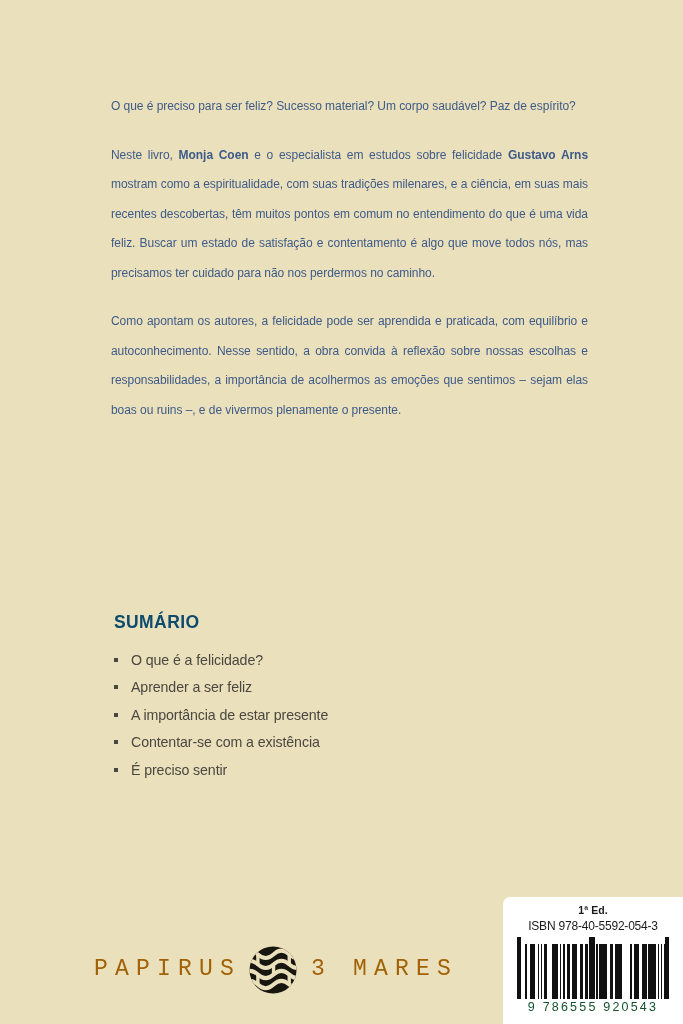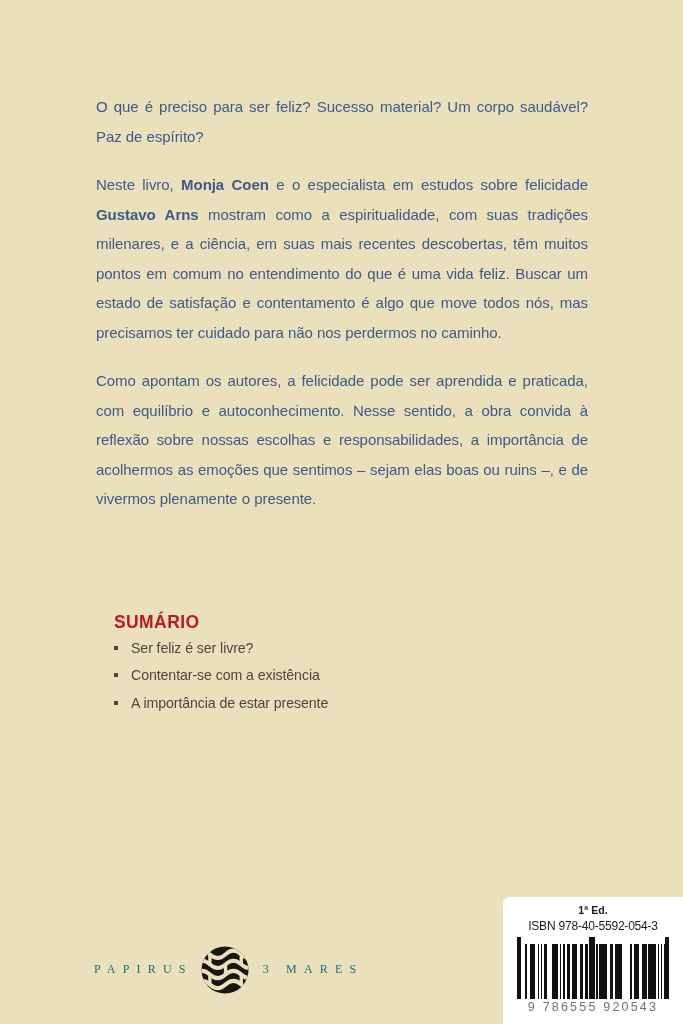--- a/index.html
+++ b/index.html
@@ -23,45 +23,45 @@
 
   
   .blurb {
     position: absolute;
     left: 96px;
     top: 92px;
     width: 492px;
   }
 
   .blurb p {
-    margin: 0 0 19px 0;
+    margin: 0 0 19px 15px;
     color: #3d5a88;
-    font-size: 15px;
+    font-size: 12px;
     line-height: 29.5px;
     text-align: justify;
     text-justify: inter-word;
     letter-spacing: -0.05px;
     font-weight: 400;
   }
   .blurb p:last-child { margin-bottom: 0; }
   .blurb b { font-weight: 700; }
 
   
   .summary {
     position: absolute;
     left: 114px;
     top: 612px;
     width: 420px;
   }
   .summary-title {
-    color: #b91c1c;
+    color: #0c4a6e;
     font-size: 17.5px;
     font-weight: 700;
     letter-spacing: 0.4px;
-    margin: 0 0 2px 0;
+    margin: 0 0 14px 0;
   }
   .summary-list {
     list-style: none;
     margin: 0;
     padding: 0;
   }
   .summary-list li {
     position: relative;
     color: #4a4740;
     font-size: 14.2px;
@@ -81,23 +81,23 @@
   
   .publisher {
     position: absolute;
     left: 94px;
     top: 946px;
     display: flex;
     align-items: center;
     height: 46px;
   }
   .pub-word {
-    color: #0f766e;
-    font-family: Liberation Serif, serif;
-    font-size: 12px;
+    color: #a16207;
+    font-family: Liberation Mono, monospace;
+    font-size: 23px;
     letter-spacing: 7.2px;
     white-space: nowrap;
   }
   .pub-mark {
     width: 56px;
     height: 56px;
     margin: 0 6px 0 4px;
     position: relative;
     top: 1px;
   }
@@ -142,21 +142,21 @@
     gap: 0;
   }
   .bc-bars span {
     display: block;
     background: #111;
     height: 100%;
   }
   .bc-digits {
     font-family: "Liberation Sans", sans-serif;
     font-size: 12.5px;
-    color: #737373;
+    color: #14532d;
     letter-spacing: 2.2px;
     line-height: 15px;
     margin-top: 1px;
     text-align: center;
   }
 </style>
 </head>
 <body>
 
 <div id="back-cover">
@@ -169,23 +169,25 @@
       <span>Neste livro, </span><b>Monja Coen</b><span> e o especialista em estudos sobre felicidade </span><b>Gustavo Arns</b><span> mostram como a espiritualidade, com suas tradições milenares, e a ciência, em suas mais recentes descobertas, têm muitos pontos em comum no entendimento do que é uma vida feliz. Buscar um estado de satisfação e contentamento é algo que move todos nós, mas precisamos ter cuidado para não nos perdermos no caminho.</span>
     </p>
     <p>
       <span>Como apontam os autores, a felicidade pode ser aprendida e praticada, com equilíbrio e autoconhecimento. Nesse sentido, a obra convida à reflexão sobre nossas escolhas e responsabilidades, a importância de acolhermos as emoções que sentimos – sejam elas boas ou ruins –, e de vivermos plenamente o presente.</span>
     </p>
   </div>
 
   <div class="summary">
     <div class="summary-title">SUMÁRIO</div>
     <ul class="summary-list">
-      <li><span class="bullet"></span><span>Ser feliz é ser livre?</span></li>
+      <li><span class="bullet"></span><span>O que é a felicidade?</span></li>
+      <li><span class="bullet"></span><span>Aprender a ser feliz</span></li>
+      <li><span class="bullet"></span><span>A importância de estar presente</span></li>
       <li><span class="bullet"></span><span>Contentar-se com a existência</span></li>
-      <li><span class="bullet"></span><span>A importância de estar presente</span></li>
+      <li><span class="bullet"></span><span>É preciso sentir</span></li>
     </ul>
   </div>
 
   <div class="publisher">
     <span class="pub-word">PAPIRUS</span>
     <span class="pub-mark">
       <svg viewBox="0 0 100 100" width="56" height="56" aria-hidden="true">
         <defs>
           <clipPath id="circclip">
               <circle cx="50" cy="50" r="42"></circle>

